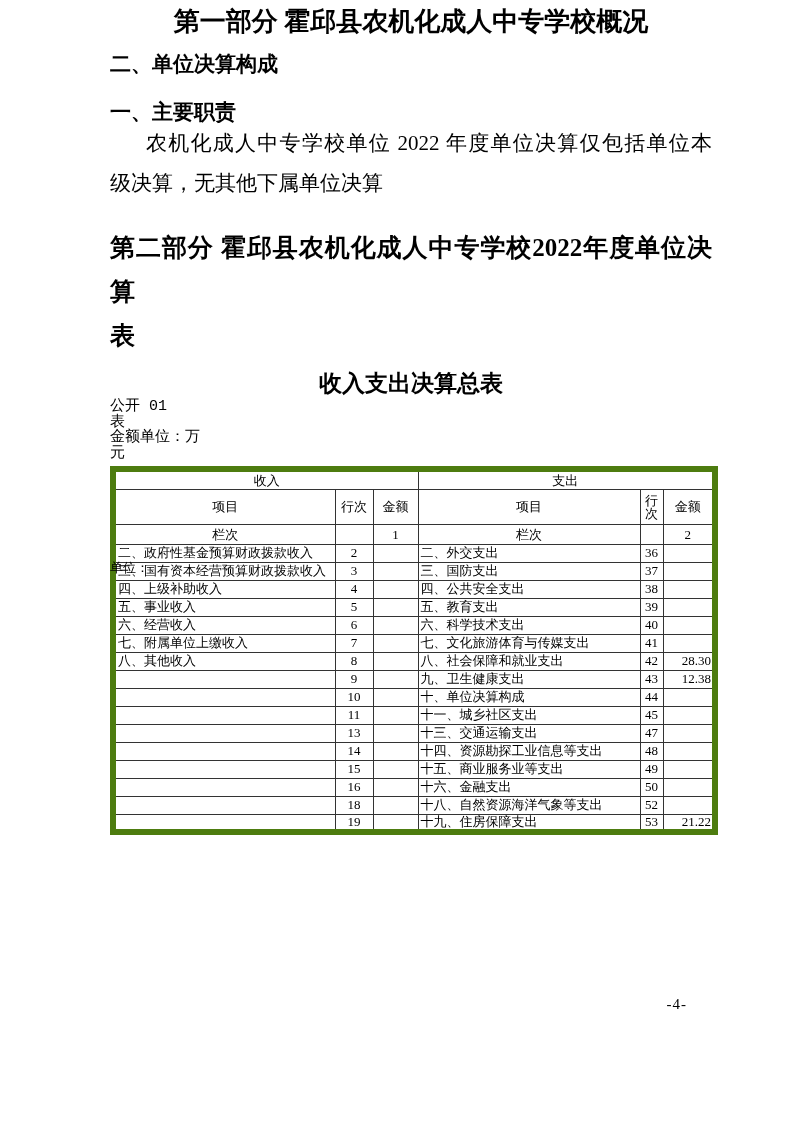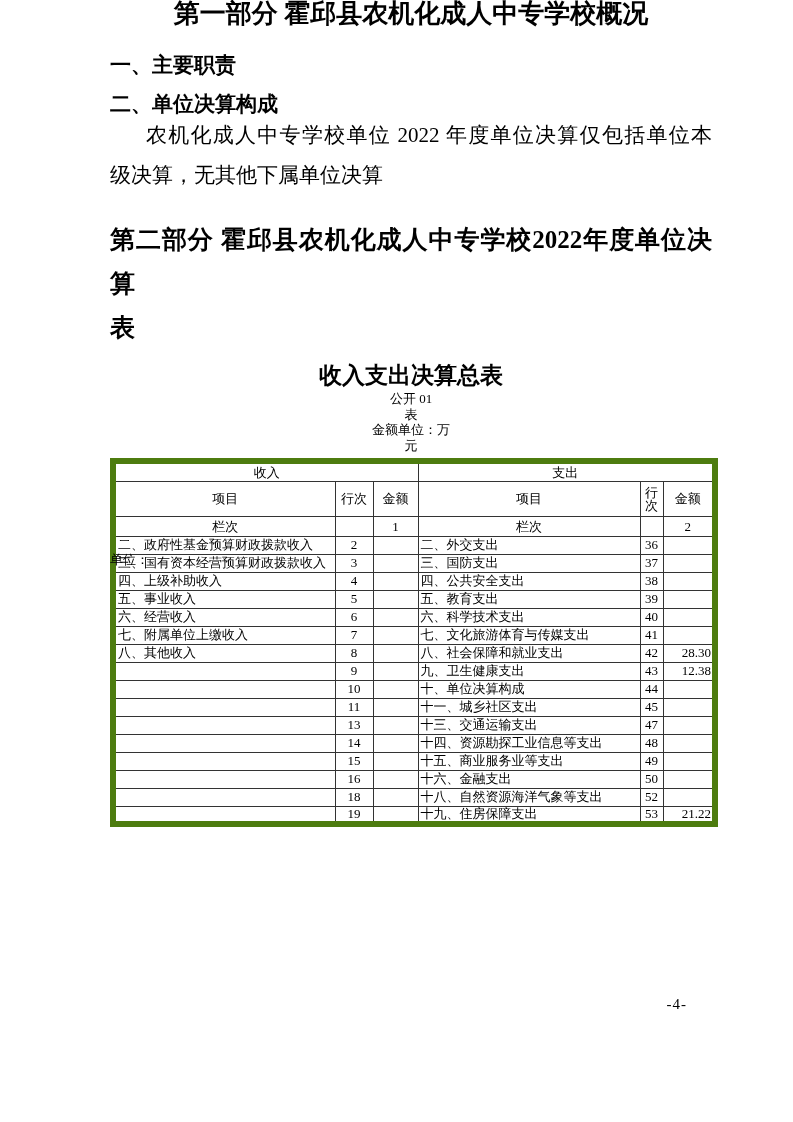--- a/index.html
+++ b/index.html
@@ -11,21 +11,21 @@
   .page {
     position: relative;
     width: 793px;
     height: 1122px;
     background: #ffffff;
     overflow: hidden;
   }
   .content {
     position: absolute;
     left: 110px;
-    top: 0;
+    top: 8px;
     width: 602px;
   }
   .h-part1 {
     margin: 0;
     font-size: 26px;
     line-height: 28px;
     font-weight: bold;
     text-align: center;
     font-family: "Liberation Serif", "DejaVu Serif", serif;
   }
@@ -60,23 +60,24 @@
   .table-title {
     margin-top: 12px;
     font-family: "Liberation Sans", "DejaVu Sans", sans-serif;
     font-weight: bold;
     font-size: 23px;
     line-height: 26px;
     text-align: center;
   }
   .notes {
     margin-top: 3px;
-    font-size: 13px;
+    font-size: 15px;
     line-height: 15.5px;
-    text-align: center;
+    text-align: left;
+    font-family: Liberation Mono, monospace;
   }
   .unit-label {
     position: absolute;
     left: 0;
     top: 552px;
     font-size: 13px;
     line-height: 15px;
   }
   table.budget {
     margin-top: 5px;
@@ -124,22 +125,22 @@
   }
 </style>
 </head>
 <body>
 
 <div class="page">
   <div class="content">
 
     <h1 class="h-part1">第一部分 霍邱县农机化成人中专学校概况</h1>
 
+    <div class="subhead subhead-2">二、单位决算构成</div>
     <div class="subhead subhead-1">一、主要职责</div>
-    <div class="subhead subhead-2">二、单位决算构成</div>
 
     <div class="para">
       <div class="pline-first">农机化成人中专学校单位 2022 年度单位决算仅包括单位本</div>
       <div class="pline">级决算，无其他下属单位决算</div>
     </div>
 
     <h1 class="h-part2">
       <div class="jline">第二部分 霍邱县农机化成人中专学校2022年度单位决算</div>
       <div>表</div>
     </h1>

